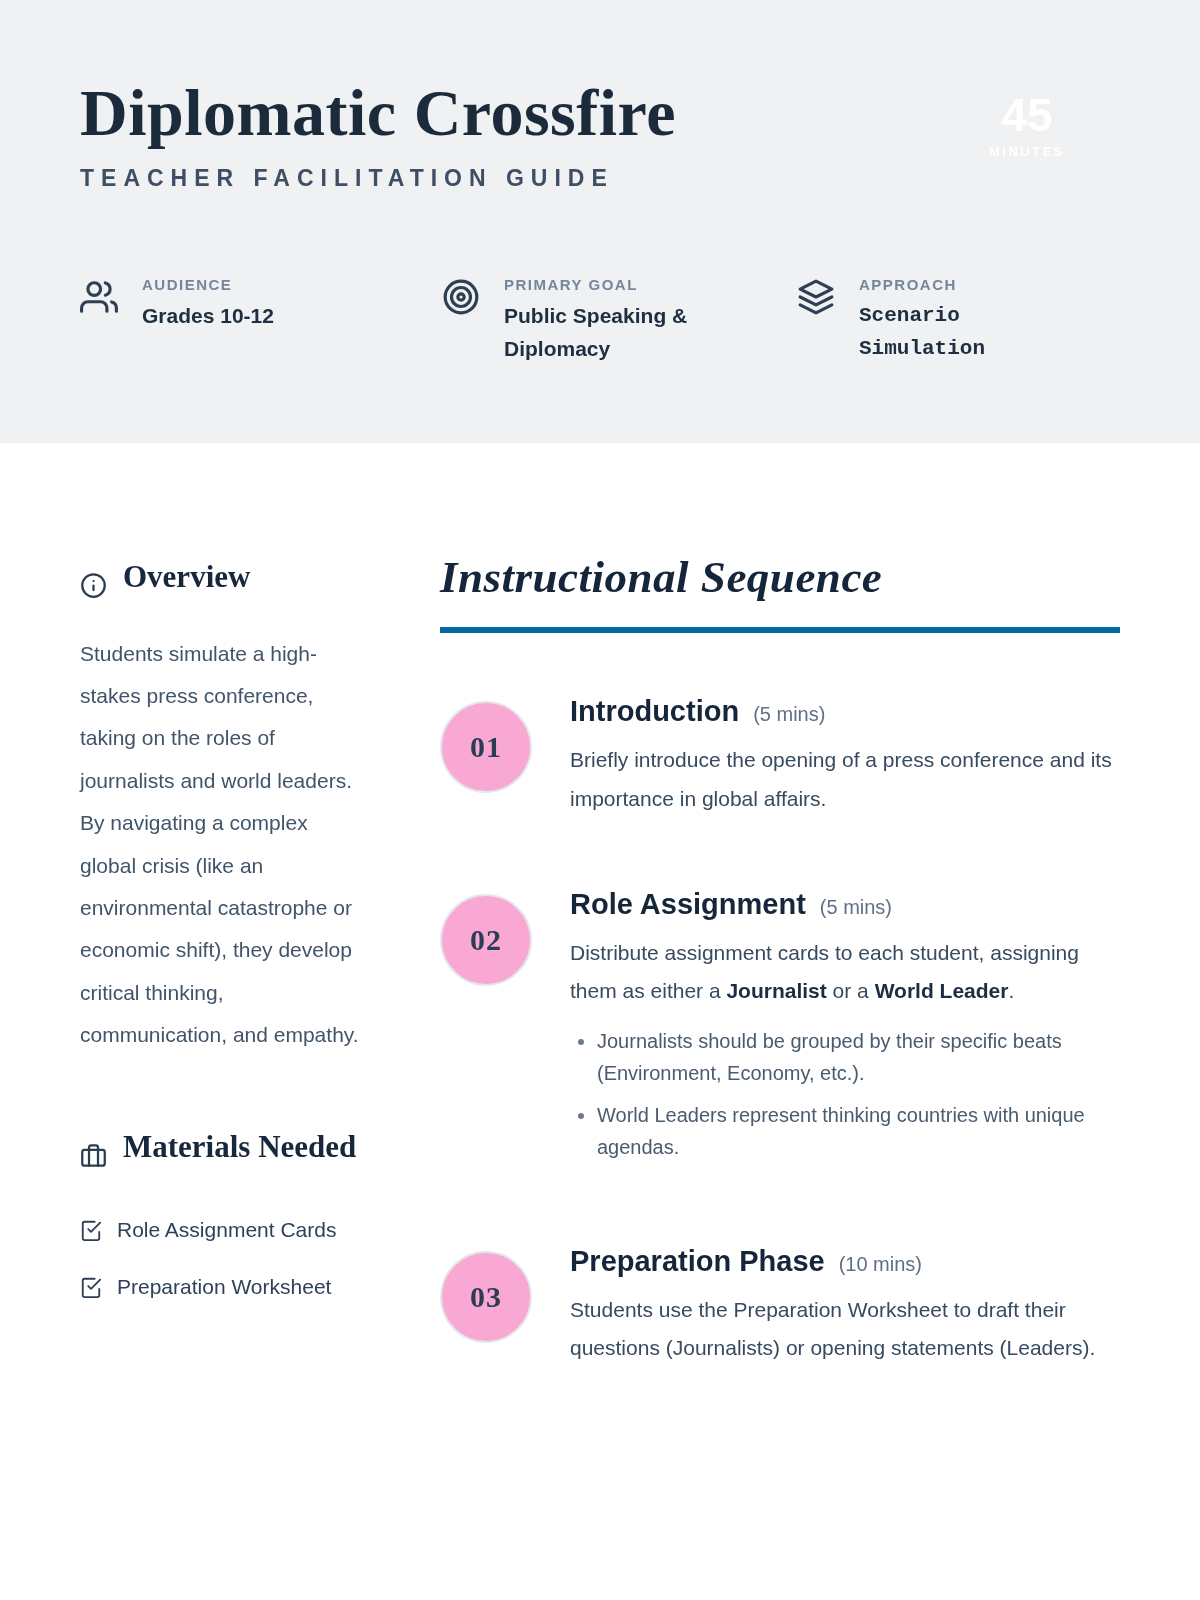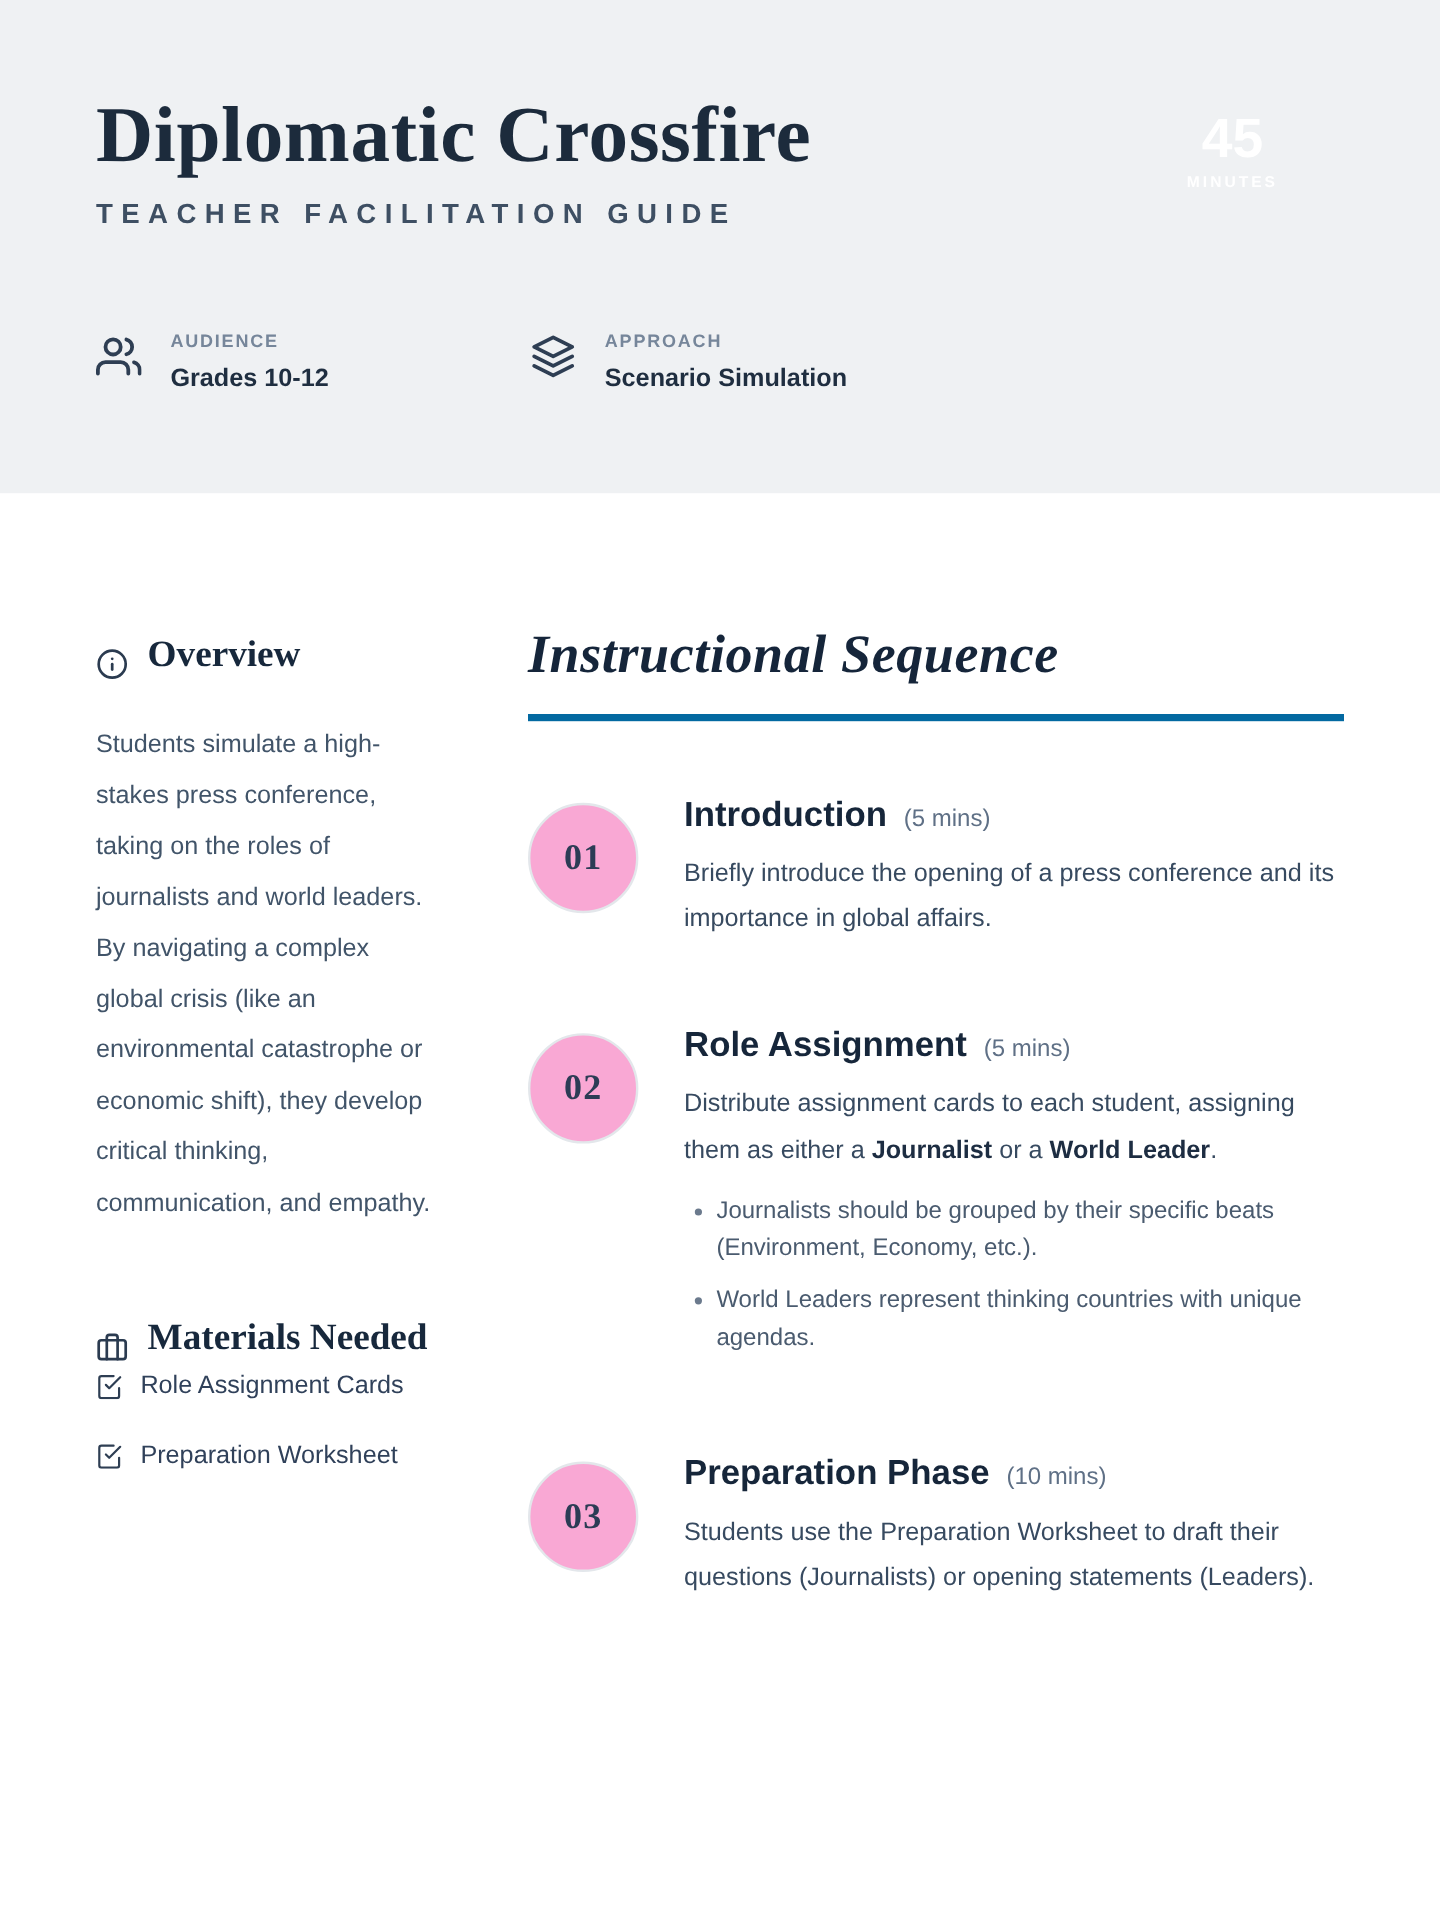--- a/index.html
+++ b/index.html
@@ -81,21 +81,21 @@
     color: #76869a;
     margin-bottom: 7px;
   }
   .meta-value {
     font-size: 21px;
     font-weight: 700;
     color: #1f2e40;
     line-height: 1.55;
   }
   .meta-item:nth-child(2) .meta-value { max-width: 215px; }
-  .meta-item:nth-child(3) .meta-value { max-width: 155px; }
+  .meta-item:nth-child(3) .meta-value { max-width: 155px; font-family: Liberation Mono, monospace; }
 
   
   .main {
     display: flex;
     gap: 78px;
     padding: 108px 80px 0 80px;
   }
   .sidebar {
     width: 282px;
     flex-shrink: 0;
@@ -122,20 +122,21 @@
   }
   .side-heading .heading-icon svg { width: 100%; height: 100%; }
   .overview-body {
     margin-top: 30px;
     font-size: 21px;
     line-height: 2.02;
     color: #415469;
   }
   .materials { margin-top: 64px; }
   .checklist {
+    margin-top: 42px;
     list-style: none;
   }
   .check-item {
     display: flex;
     gap: 15px;
     align-items: flex-start;
     margin-bottom: 26px;
   }
   .check-icon {
     width: 22px;
@@ -237,20 +238,33 @@
         <svg viewBox="0 0 24 24" fill="none" stroke="currentColor" stroke-width="2" stroke-linecap="round" stroke-linejoin="round">
             <path d="M17 21v-2a4 4 0 0 0-4-4H5a4 4 0 0 0-4 4v2"></path>
             <circle cx="9" cy="7" r="4"></circle>
             <path d="M23 21v-2a4 4 0 0 0-3-3.87"></path>
             <path d="M16 3.13a4 4 0 0 1 0 7.75"></path>
           </svg>
       </span>
       <div>
         <div class="meta-label">AUDIENCE</div>
         <div class="meta-value">Grades 10-12</div>
+      </div>
+    </div>
+    <div class="meta-item">
+      <span class="meta-icon">
+        <svg viewBox="0 0 24 24" fill="none" stroke="currentColor" stroke-width="2" stroke-linecap="round" stroke-linejoin="round">
+            <circle cx="12" cy="12" r="10"></circle>
+            <circle cx="12" cy="12" r="6"></circle>
+            <circle cx="12" cy="12" r="2"></circle>
+          </svg>
+      </span>
+      <div>
+        <div class="meta-label">PRIMARY GOAL</div>
+        <div class="meta-value">Public Speaking &amp; Diplomacy</div>
       </div>
     </div>
     <div class="meta-item">
       <span class="meta-icon">
         <svg viewBox="0 0 24 24" fill="none" stroke="currentColor" stroke-width="2" stroke-linecap="round" stroke-linejoin="round">
             <polygon points="12 2 2 7 12 12 22 7 12 2"></polygon>
             <polyline points="2 17 12 22 22 17"></polyline>
             <polyline points="2 12 12 17 22 12"></polyline>
           </svg>
       </span>

